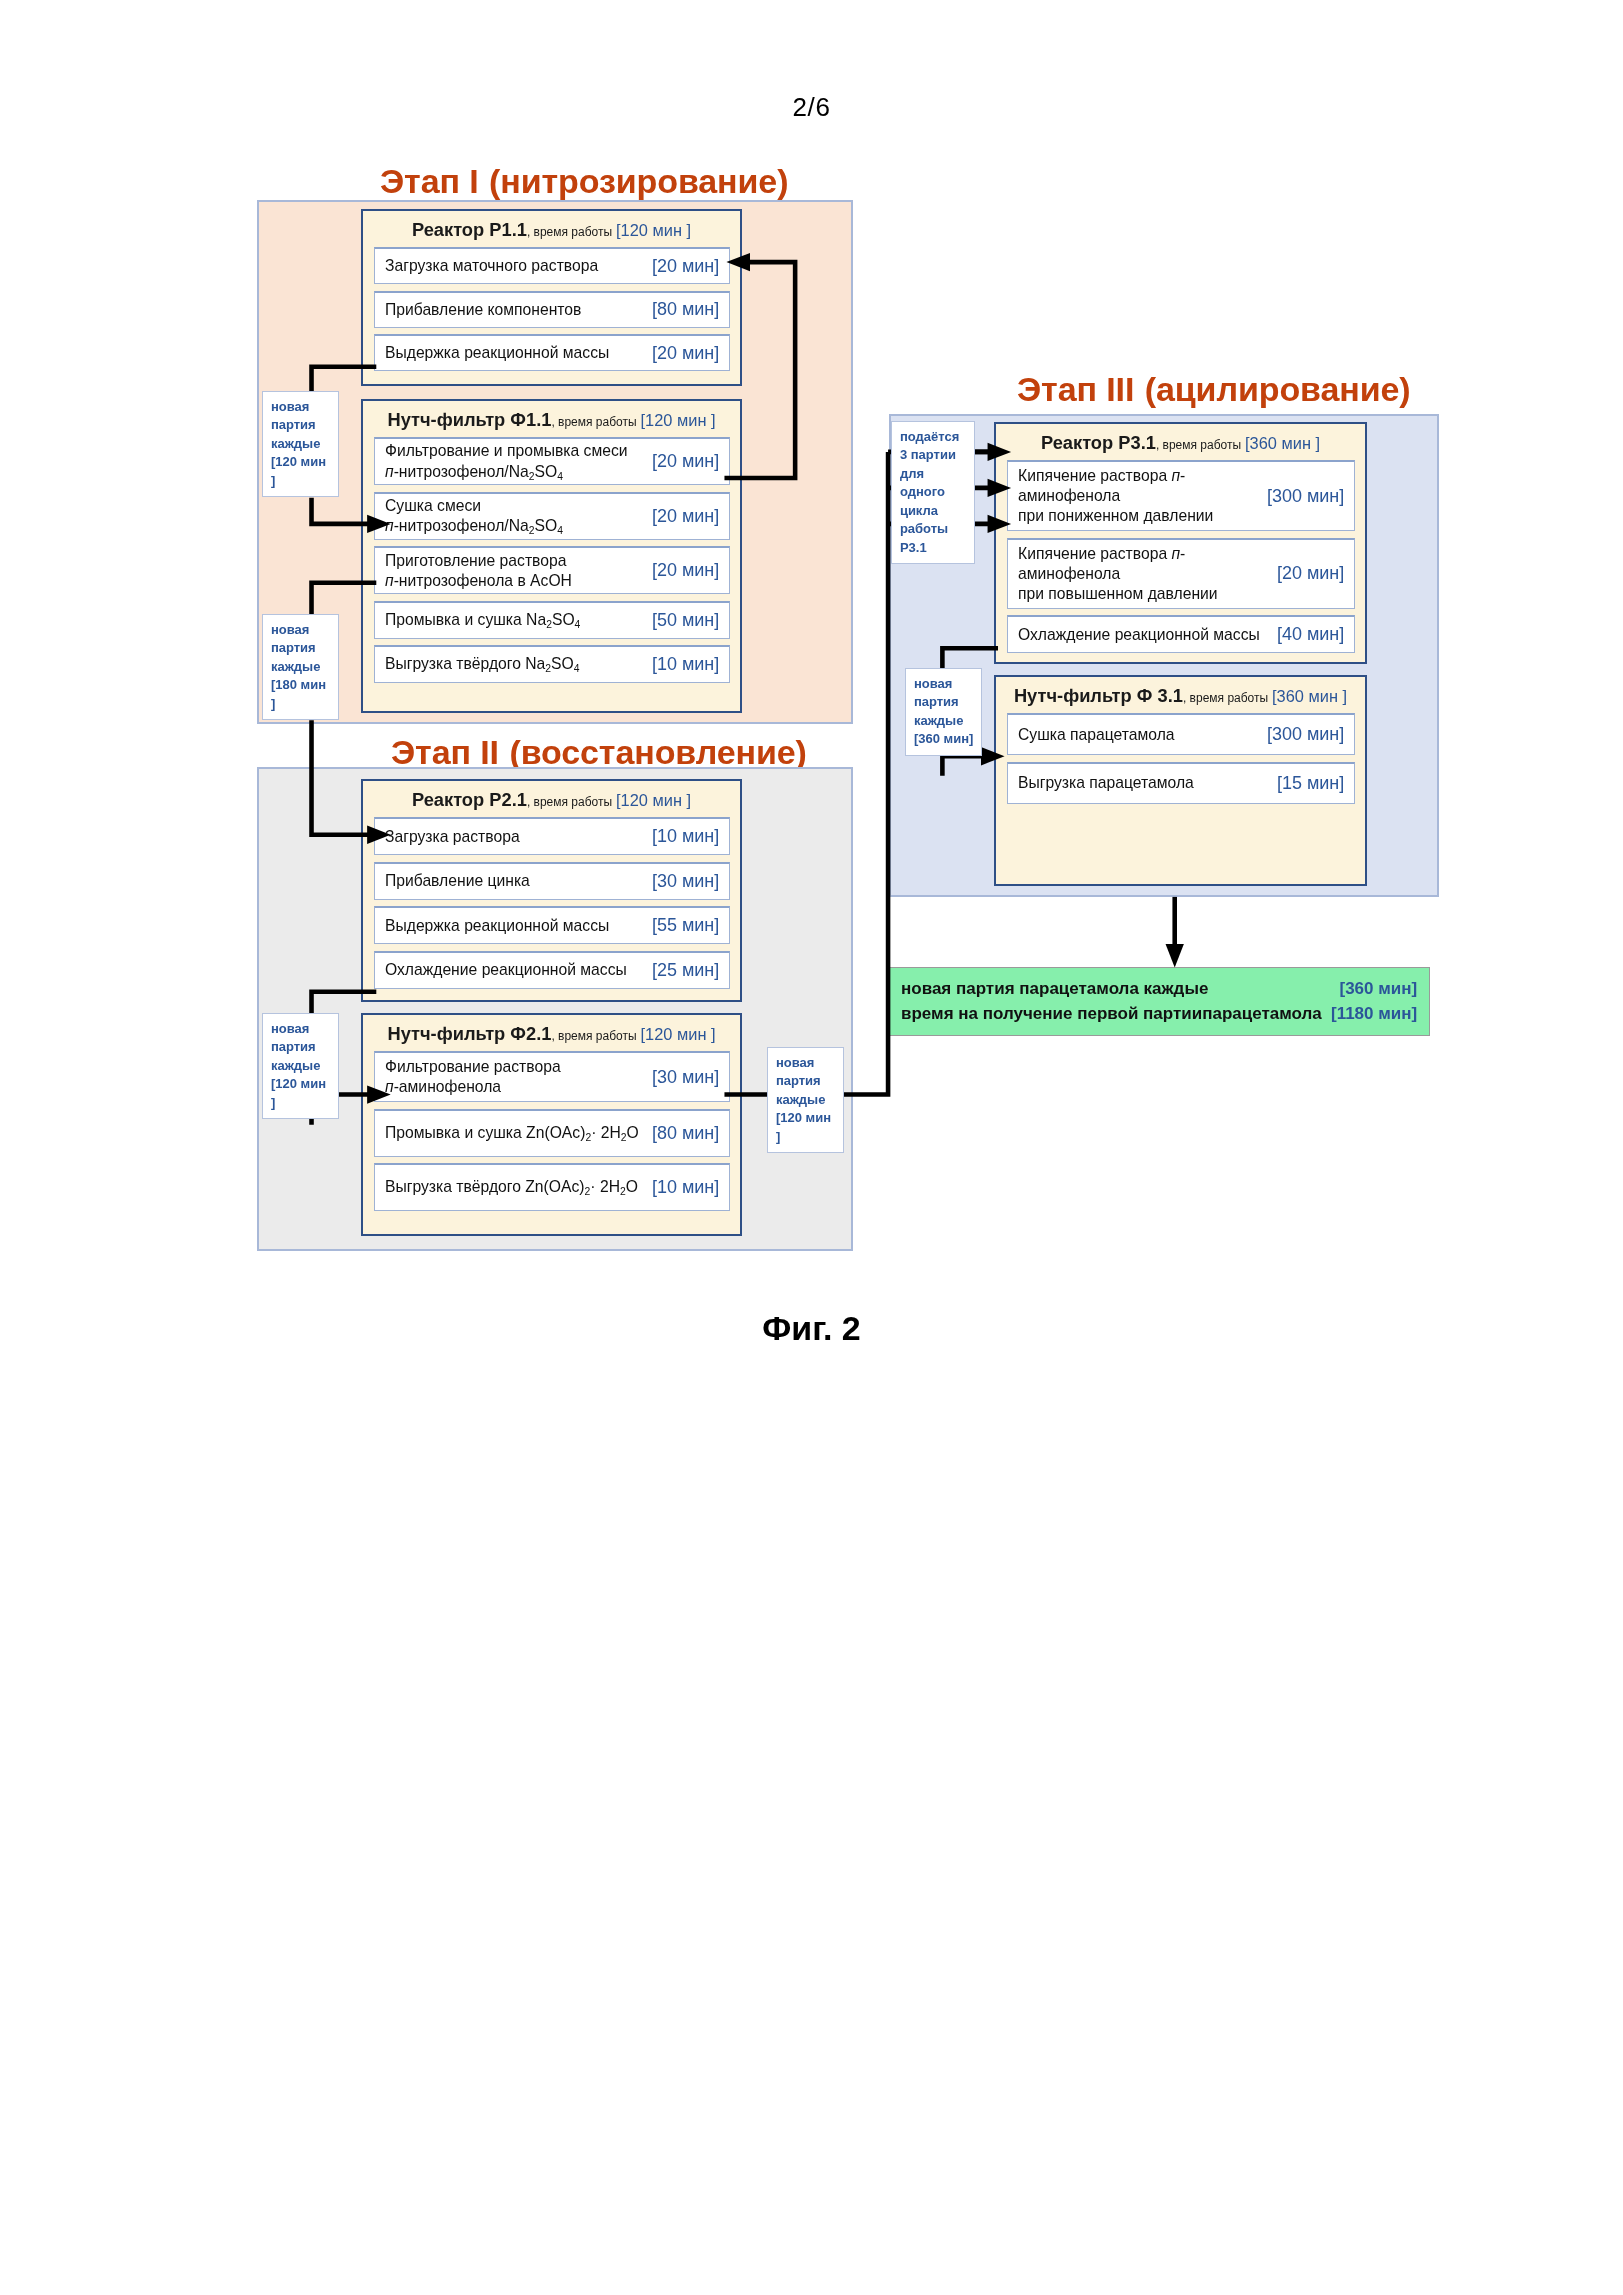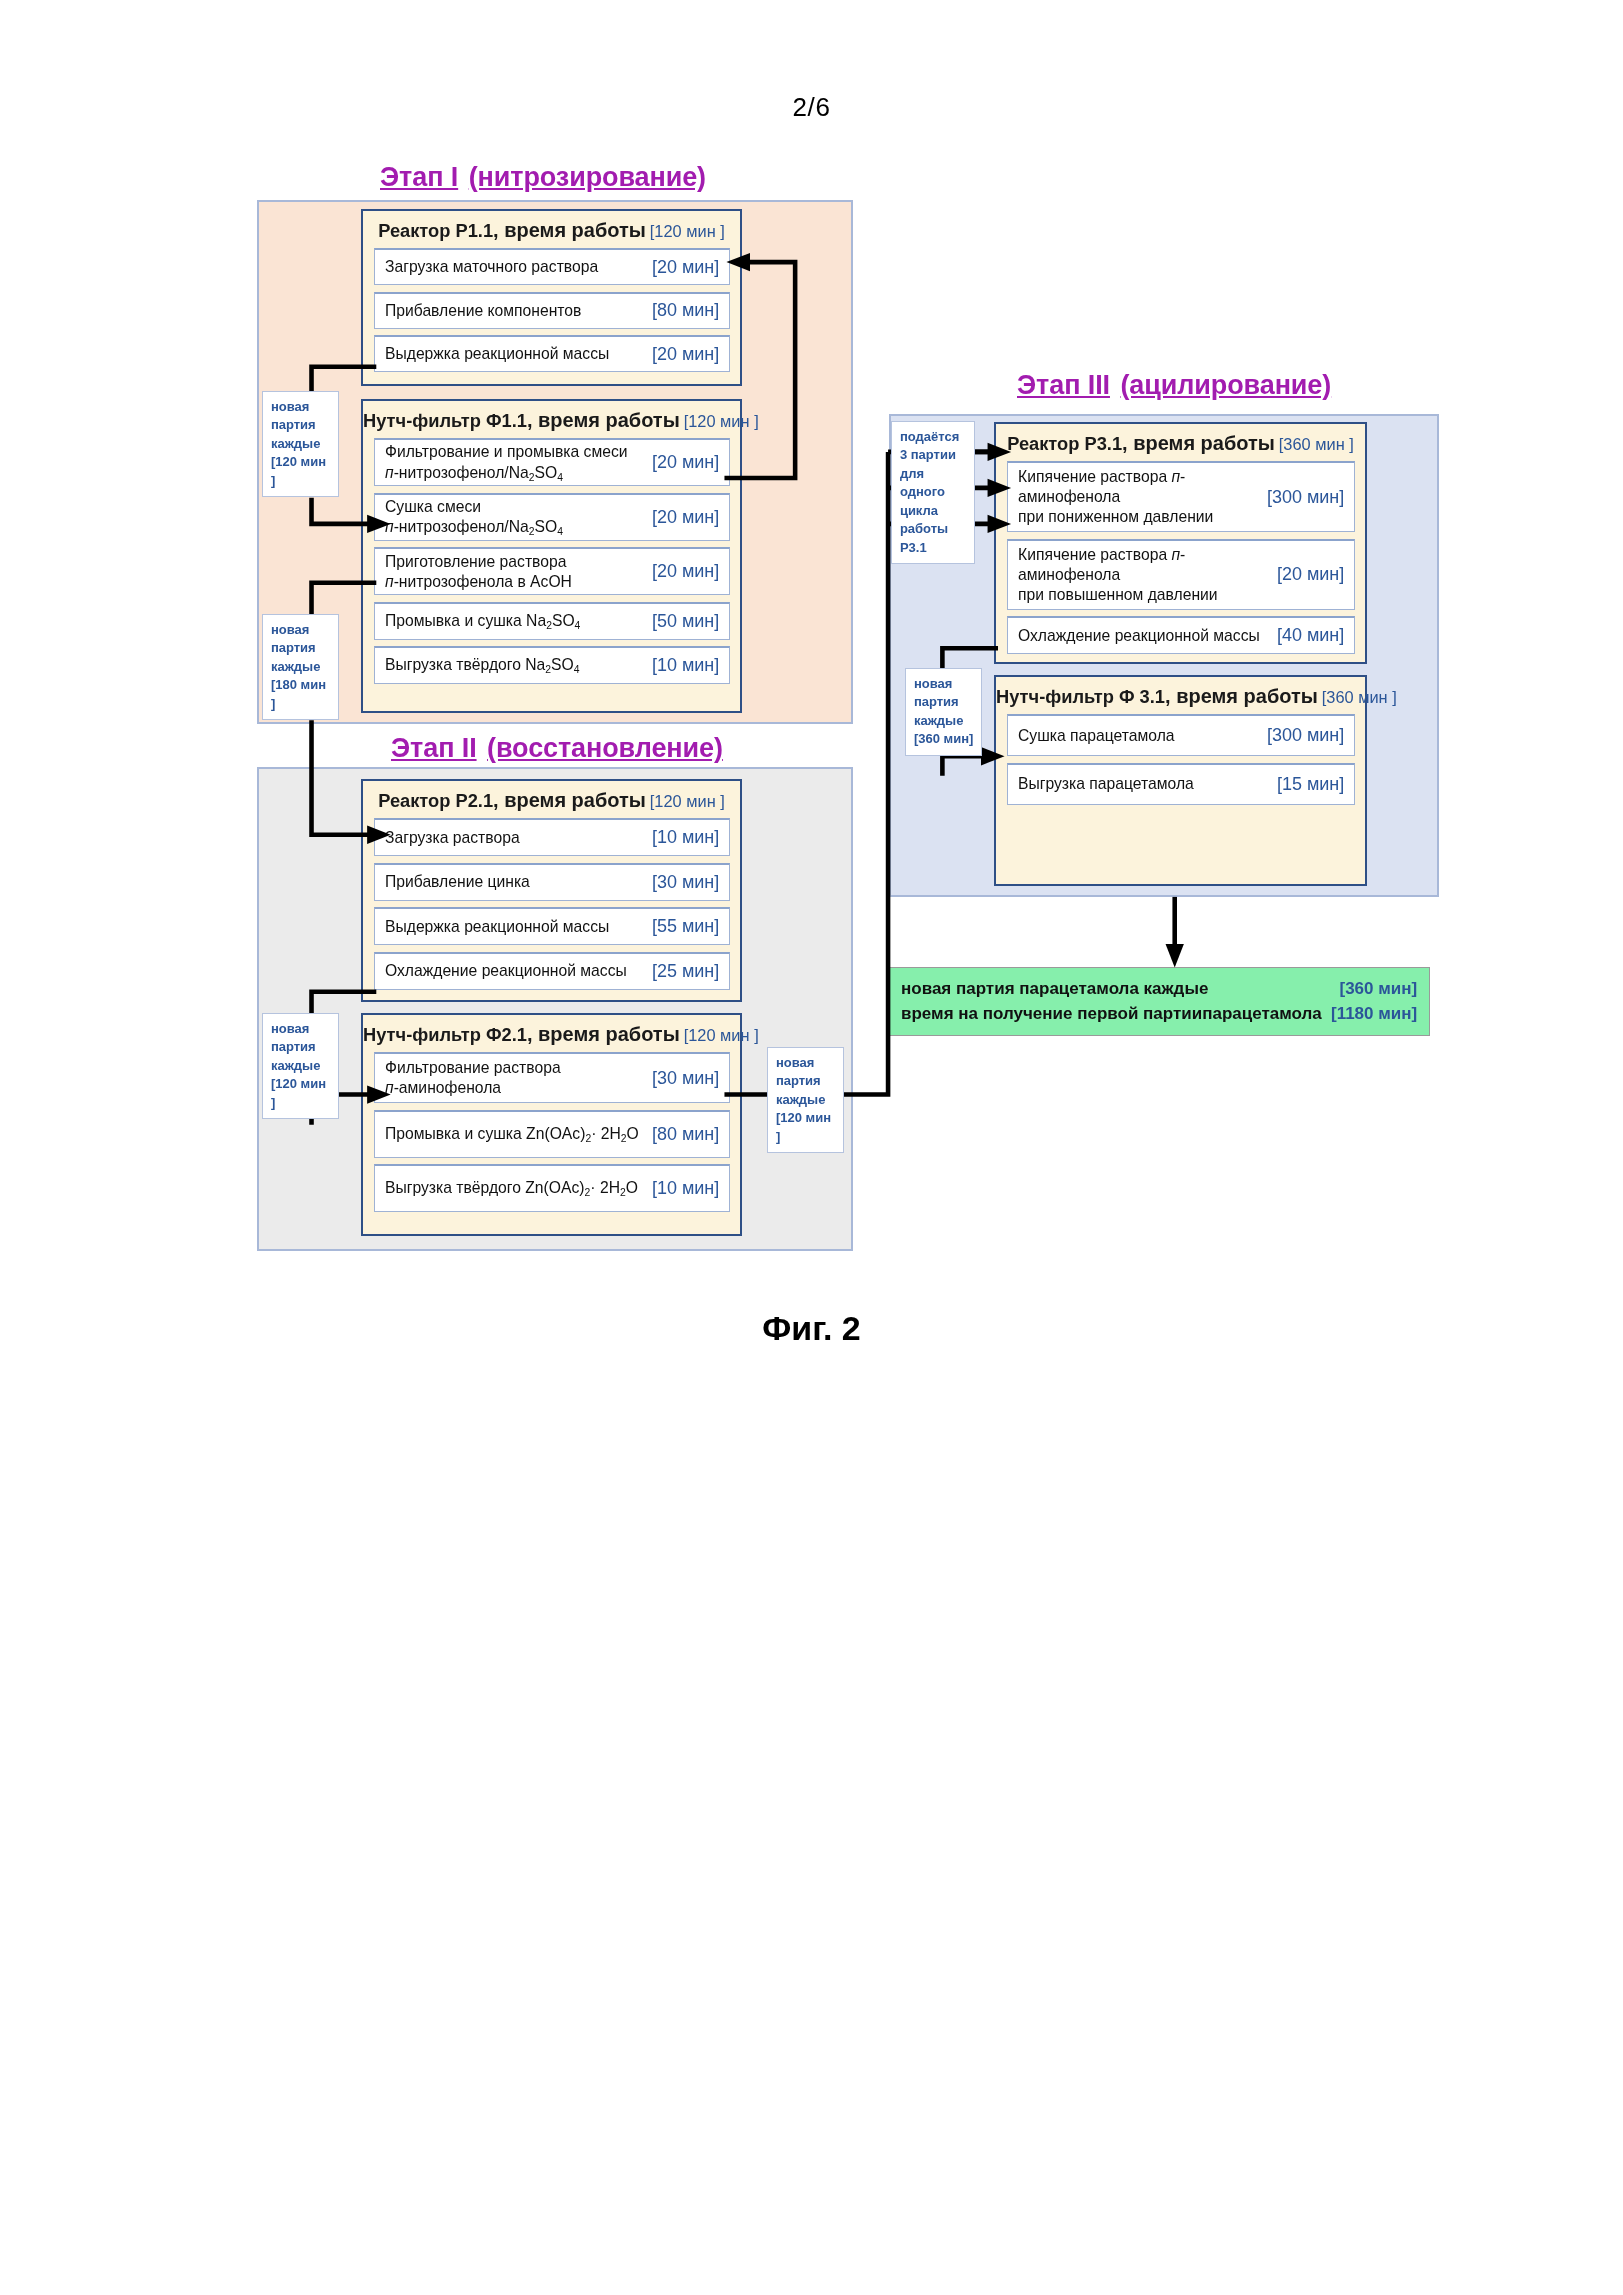--- a/index.html
+++ b/index.html
@@ -43,26 +43,25 @@
     position: absolute;
     left: 0;
     top: 0;
     width: 1623px;
     height: 1375px;
   }
 
   
   .stage-title {
     position: absolute;
-    font-size: 27px;
+    font-size: 34px;
     font-weight: bold;
-    color: #a21caf;
+    color: #c2410c;
     white-space: nowrap;
     letter-spacing: -0.1px;
-    text-decoration: underline;
   }
   .stage-title .roman { margin-right: 10.5px; }
 
   
   .stage-panel {
     position: absolute;
     border: 2px solid #a8b8d8;
     box-sizing: border-box;
   }
   .stage-panel.peach  { background: #fae4d4; }
@@ -83,22 +82,22 @@
     color: #1a1a1a;
     padding: 7.9px 0 6.5px 0;
     white-space: nowrap;
     font-weight: normal;
   }
   .unit-title .ut-name {
     font-weight: bold;
     font-size: 18.3px;
   }
   .unit-title .ut-sub {
-    font-weight: bold;
-    font-size: 20px;
+    font-weight: normal;
+    font-size: 12px;
   }
   .unit-title .ut-time {
     color: #2b5699;
     font-size: 16.4px;
     margin-left: 3.9px;
   }
 
   
   .steps { padding: 0 10.5px 9.2px 10.5px; }
   .step {

